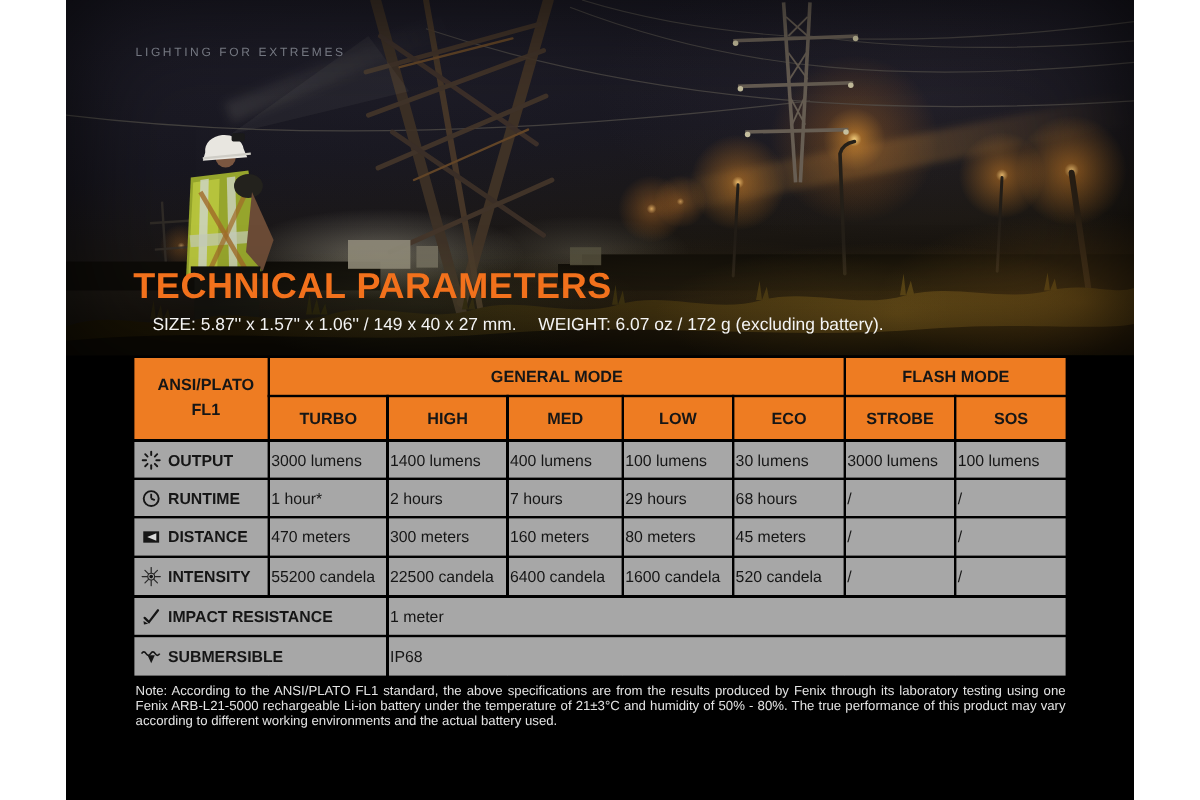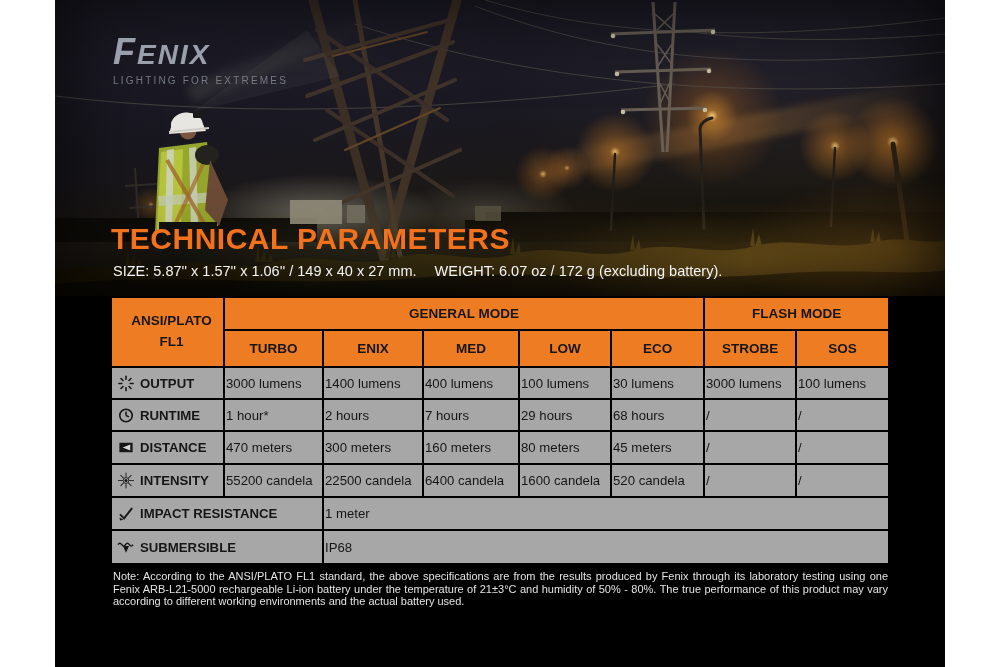--- a/index.html
+++ b/index.html
@@ -58,21 +58,21 @@
       radial-gradient(ellipse 180px 50px at 300px 252px, rgba(150,150,85,.14), rgba(150,150,85,0) 100%),
       radial-gradient(ellipse 220px 60px at 520px 258px, rgba(162,122,48,.16), rgba(162,122,48,0) 100%);
   }
   .vignette{position:absolute;inset:0;box-shadow:inset 0 0 90px rgba(0,0,0,.75);}
   .logo{position:absolute;left:58px;top:34px;color:#9aa0ab;line-height:1;}
   .logo .wordmark{font-weight:bold;font-style:italic;letter-spacing:2px;}
   .logo .f{font-size:36px;}
   .logo .enix{font-size:28px;}
   .logo .tagline{margin-top:6px;font-size:10px;letter-spacing:2.2px;color:#84889280;color:#848892;opacity:.85;}
   .hero-title{position:absolute;left:56px;top:222px;margin:0;font-size:30px;font-weight:bold;letter-spacing:.5px;color:#f2711c;}
-  .sizeline{position:absolute;left:58px;top:263px;margin:0;font-size:14.5px;color:#f4f4f4;}
+  .sizeline{position:absolute;left:72px;top:263px;margin:0;font-size:14.5px;color:#f4f4f4;}
   .sizeline .wt{margin-left:18px;}
   
   .table-wrap{margin-left:55px;}
   table.spec{border-collapse:collapse;table-layout:fixed;width:778px;}
   table.spec th, table.spec td{border:2px solid #000;overflow:hidden;}
   thead th{background:#ee7c22;color:#161616;font-weight:bold;}
   tr.group-row{height:33px;}
   tr.mode-row{height:37px;}
   th.corner{text-align:center;vertical-align:middle;padding-left:9px;font-size:13.5px;line-height:1.55;}
   th.group, th.mode{font-size:13.5px;text-align:center;}
@@ -211,21 +211,20 @@
         <path d="M695,246 l3,-18 l2,18 l4,-12 l3,12 Z" fill="#443611"></path>
         <path d="M815,242 l3,-15 l2,15 l4,-10 l2,10 Z" fill="#3c2f0e"></path>
         <path d="M0,284 C120,272 240,288 360,278 C480,268 600,284 720,274 C800,268 860,276 890,270 L890,296 L0,296 Z" fill="#0d0a04"></path>
       </g>
     </svg>
 
     <div class="grassglow"></div>
     <div class="vignette"></div>
 
     <div class="logo">
-      <div class="wordmark"><span class="f">F</span><span class="enix">ENIX</span></div>
       <div class="tagline">LIGHTING FOR EXTREMES</div>
     </div>
 
     <h1 class="hero-title">TECHNICAL PARAMETERS</h1>
     <p class="sizeline">
       <span>SIZE: 5.87'' x 1.57'' x 1.06'' / 149 x 40 x 27 mm.</span><span class="wt">WEIGHT: 6.07 oz / 172 g (excluding battery).</span>
     </p>
   </div>
 
   <div class="table-wrap">
@@ -241,21 +240,21 @@
           <col style="width:93px">
       </colgroup>
       <thead>
         <tr class="group-row">
           <th class="corner" rowspan="2">ANSI/PLATO FL1</th>
           <th class="group" colspan="5">GENERAL MODE</th>
           <th class="group" colspan="2">FLASH MODE</th>
         </tr>
         <tr class="mode-row">
           <th class="mode">TURBO</th>
-          <th class="mode">ENIX</th>
+          <th class="mode">HIGH</th>
           <th class="mode">MED</th>
           <th class="mode">LOW</th>
           <th class="mode">ECO</th>
           <th class="mode">STROBE</th>
           <th class="mode">SOS</th>
         </tr>
       </thead>
       <tbody>
         <tr>
           <td class="label">

